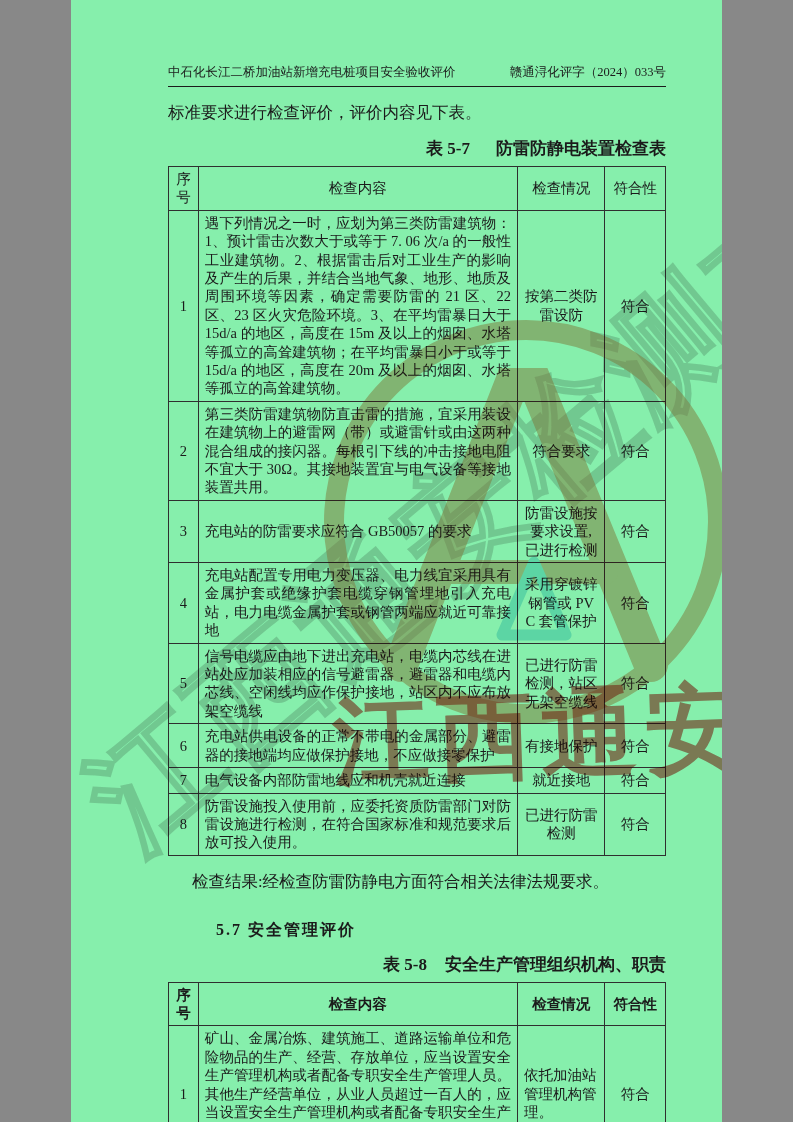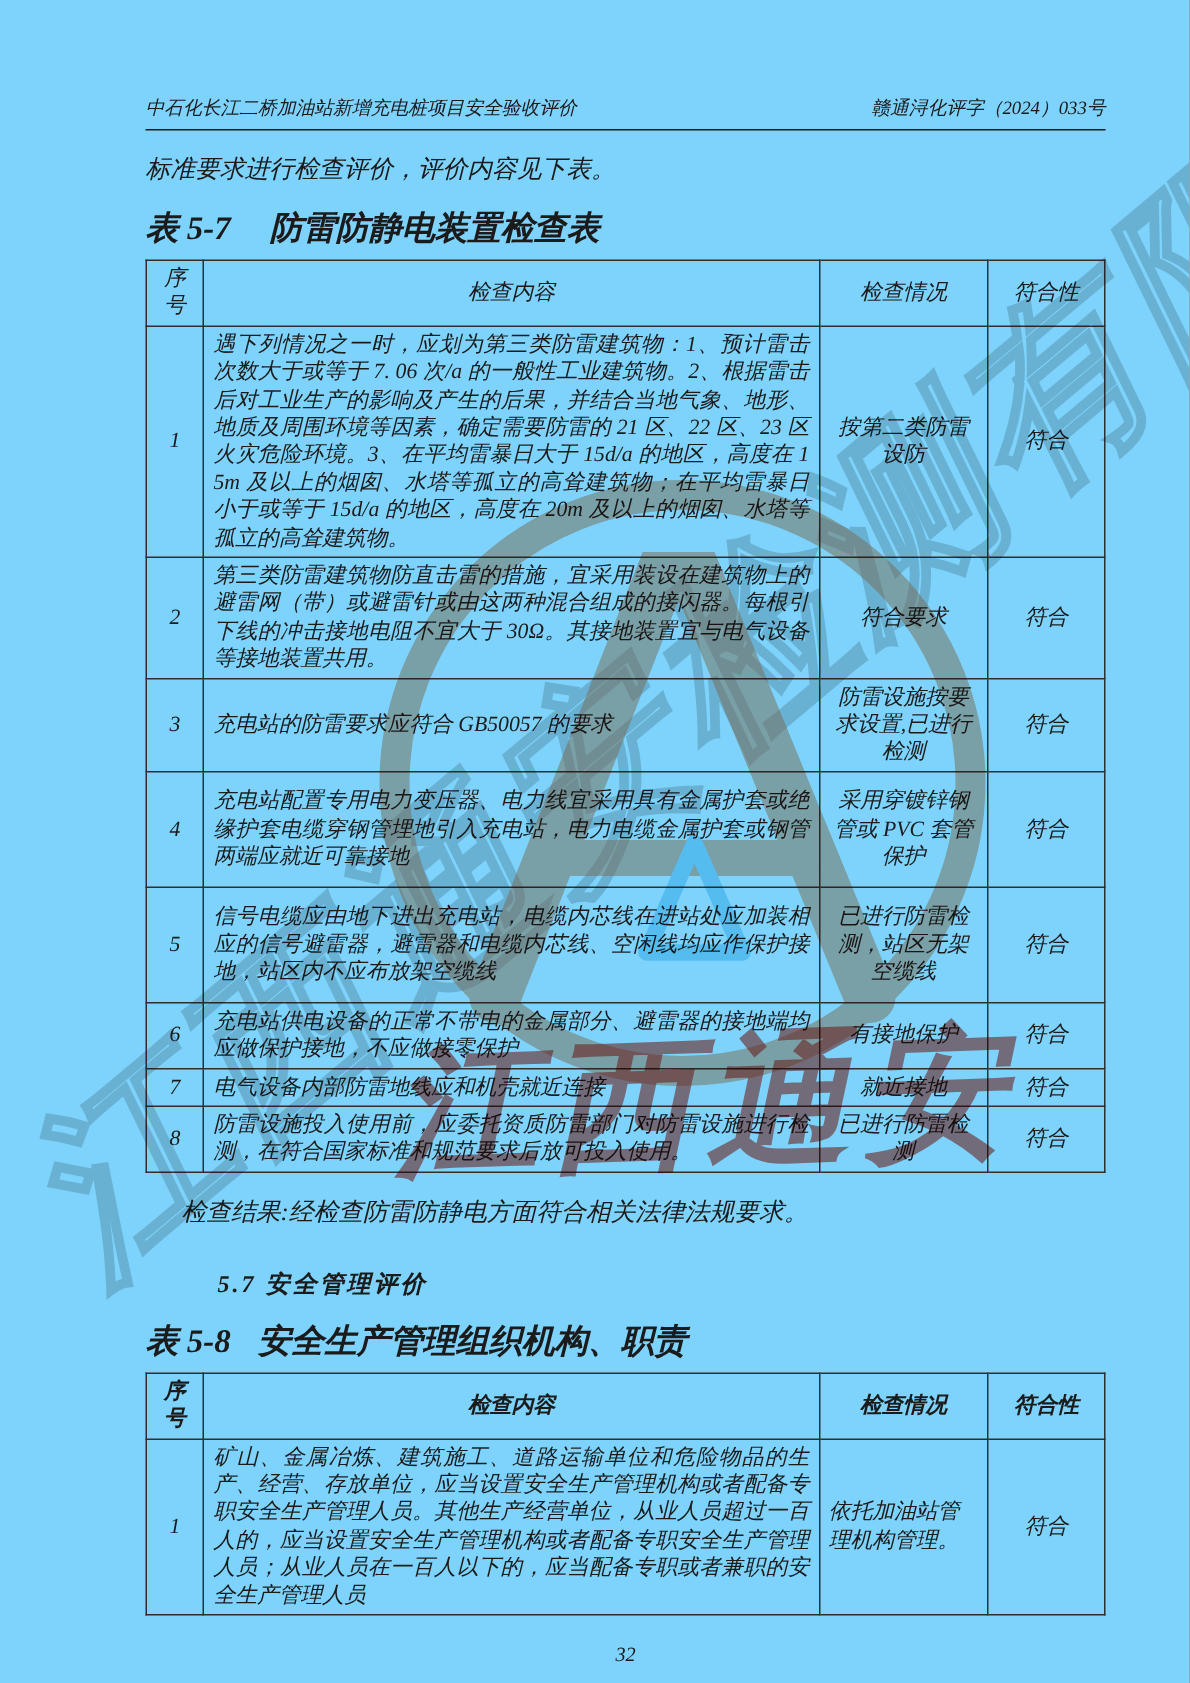--- a/index.html
+++ b/index.html
@@ -1,34 +1,33 @@
 <!DOCTYPE html>
 <html><head>
 <meta charset="utf-8">
 <style>
   html,body { margin:0; padding:0; background:#888; }
   .page {
-    position:relative; width:793px; height:1122px; margin:0 auto;
-    background:#7dd3fc; overflow:hidden;
+    position:relative; width:651px; height:1122px; margin:0 auto;
+    background:#86efac; overflow:hidden;
     font-family:"Liberation Serif","DejaVu Serif",serif;
     color:#1b1b1b;
-    font-style:italic;
   }
   .content { position:relative; z-index:1; padding:64px 56px 0 97px; }
 
   
   .doc-header {
     display:flex; justify-content:space-between; align-items:flex-end;
     font-size:12.5px; padding-bottom:5px; border-bottom:1.6px solid #1b1b1b;
   }
   
   .para { font-size:16.5px; line-height:1.45; margin:14px 0 0 0; }
   .indent1 { margin-left:24px; }
   .table-title {
-    text-align:left; font-weight:bold; font-size:22px; margin:12px 0 6px 0;
+    text-align:right; font-weight:bold; font-size:17px; margin:12px 0 6px 0;
   }
   .table-title .gap { display:inline-block; width:26px; }
   .section-heading {
     font-size:16px; font-weight:bold; letter-spacing:2px;
     margin:26px 0 0 48px;
   }
 
   
   table.check-table {
     width:100%; border-collapse:collapse; table-layout:fixed;

